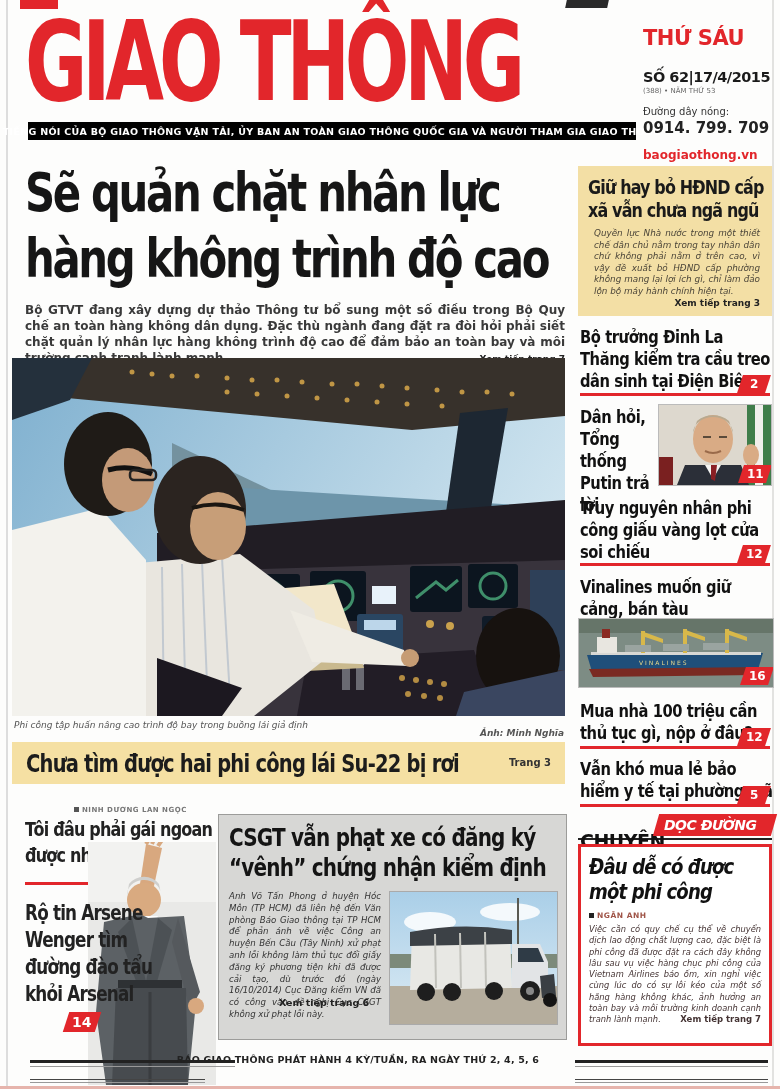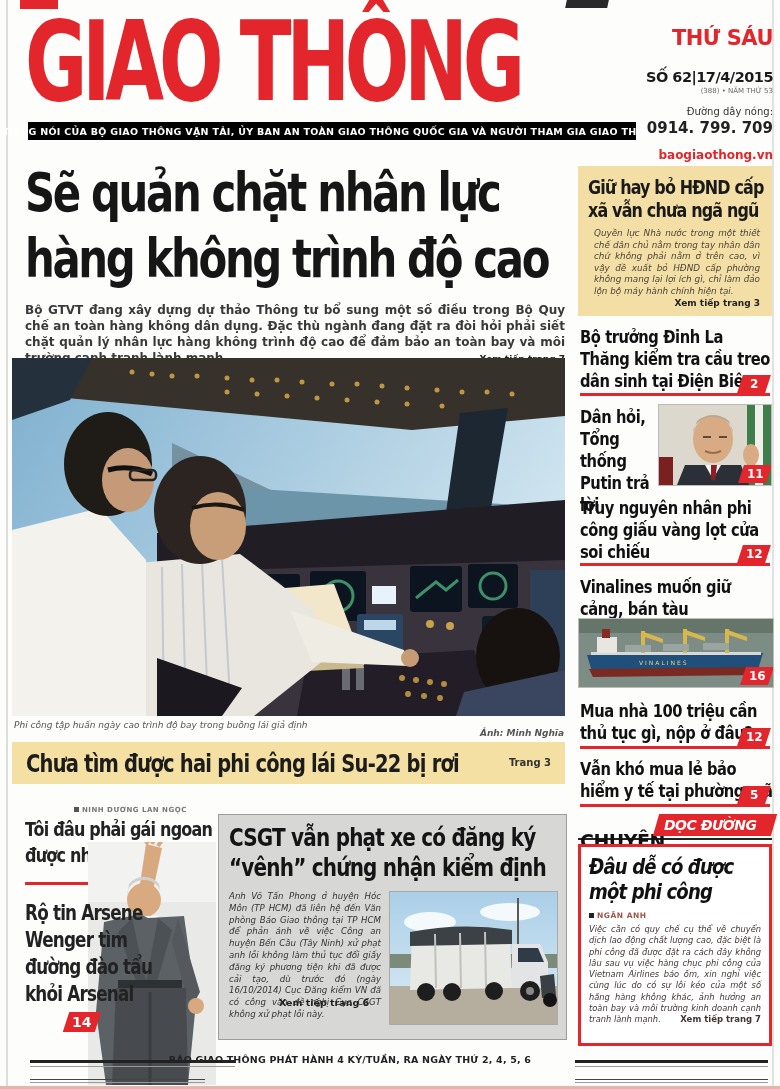--- a/index.html
+++ b/index.html
@@ -28,21 +28,21 @@
   <div class="abs" style="left:20px;top:0;width:38px;height:9px;background:#e2262b;"></div>
   <div class="abs" style="left:566px;top:0;width:42px;height:8px;background:#2a2a2a;transform:skewX(-12deg);"></div>
 
   <div class="abs" style="left:25px;top:2px;width:690px;height:120px;">
     <div class="abs sx" style="left:0;top:0;width:860px;font-size:104px;font-weight:bold;letter-spacing:-7px;line-height:112px;color:#e2262b;transform:scaleX(0.73) scaleY(1.06);white-space:nowrap;">GIAO THÔNG</div>
   </div>
   <div class="abs" style="left:28px;top:122px;width:608px;height:18px;background:#000000;display:flex;align-items:center;justify-content:center;">
     <span style="color:#fff;font-weight:bold;font-size:9.5px;letter-spacing:0.3px;white-space:nowrap;">TIẾNG NÓI CỦA BỘ GIAO THÔNG VẬN TẢI, ỦY BAN AN TOÀN GIAO THÔNG QUỐC GIA VÀ NGƯỜI THAM GIA GIAO THÔNG</span>
   </div>
 
-  <div class="abs" style="left:643px;top:26px;width:130px;text-align:right;">
+  <div class="abs" style="left:643px;top:26px;width:130px;text-align:left;">
     <div style="color:#e2262b;font-weight:bold;font-size:21px;letter-spacing:-0.5px;">THỨ SÁU</div>
     <div style="font-weight:bold;font-size:14.5px;margin-top:19px;letter-spacing:-0.5px;">SỐ 62|17/4/2015</div>
     <div style="font-size:7px;color:#666;margin-top:2px;">(388) • NĂM THỨ 53</div>
     <div style="font-size:10px;color:#333;margin-top:11px;">Đường dây nóng:</div>
     <div style="font-size:15px;font-weight:bold;color:#222;margin-top:2px;">0914. 799. 709</div>
     <div style="font-size:12px;font-weight:bold;color:#e2262b;margin-top:11px;">baogiaothong.vn</div>
   </div>
 
   <div class="abs" style="left:25px;top:160px;width:545px;height:138px;overflow:visible;">
     <div class="sx" style="width:700px;font-size:53px;font-weight:bold;letter-spacing:-3px;line-height:66px;color:#161616;transform:scaleX(0.79);white-space:nowrap;">Sẽ quản chặt nhân lực</div>
@@ -163,21 +163,21 @@
 
       <rect x="518" y="212" width="35" height="100" fill="#2e4058"></rect>
       <ellipse cx="506" cy="298" rx="42" ry="48" fill="#17120f"></ellipse>
       <polygon points="452,334 553,312 553,358 444,358" fill="#3a4660"></polygon>
 
       <polygon points="145,300 230,330 210,358 145,358" fill="#1c1820"></polygon>
     </svg>
   </div>
 
   <div class="abs" style="left:14px;top:720px;width:550px;font-size:9px;color:#555;">
-    <span class="it">Phi công tập huấn ngày cao trình độ bay trong buồng lái giả định</span>
+    <span class="it">Phi công tập huấn nâng cao trình độ bay trong buồng lái giả định</span>
     <span class="it b abs" style="right:0;top:8px;">Ảnh: Minh Nghĩa</span>
   </div>
 
   <div class="abs" style="left:12px;top:742px;width:553px;height:42px;background:#f5e0a3;">
     <div class="abs sx" style="left:14px;top:7px;width:640px;font-size:25px;font-weight:bold;letter-spacing:-1px;transform:scaleX(0.78);white-space:nowrap;color:#1c1c1c;">Chưa tìm được hai phi công lái Su-22 bị rơi</div>
     <div class="abs b" style="right:14px;top:15px;font-size:10px;color:#333;">Trang 3</div>
   </div>
 
   <div class="abs" style="left:26px;top:806px;font-size:7px;font-weight:bold;color:#777;letter-spacing:0.5px;padding-left:48px;">
     <span style="display:inline-block;width:5px;height:5px;background:#555;margin-right:3px;"></span><span>NINH DƯƠNG LAN NGỌC</span>
@@ -348,19 +348,19 @@
     <div class="it j" style="margin:4px 8px 0 8px;font-size:8.3px;line-height:11.3px;color:#433;">
       <span>Việc cần có quy chế cụ thể về chuyển dịch lao động chất lượng cao, đặc biệt là phi công đã được đặt ra cách đây không lâu sau vụ việc hàng chục phi công của Vietnam Airlines báo ốm, xin nghỉ việc cùng lúc do có sự lôi kéo của một số hãng hàng không khác, ảnh hưởng an toàn bay và môi trường kinh doanh cạnh tranh lành mạnh.</span>
       <span class="b" style="font-style:normal;font-size:8.5px;float:right;">Xem tiếp trang 7</span>
     </div>
   </div>
 
   <div class="abs" style="left:30px;top:1060px;width:205px;height:3px;background:#222;"></div>
   <div class="abs" style="left:30px;top:1066px;width:205px;height:1px;background:#999;"></div>
   <div class="abs" style="left:575px;top:1060px;width:193px;height:3px;background:#222;"></div>
   <div class="abs" style="left:575px;top:1066px;width:193px;height:1px;background:#999;"></div>
-  <div class="abs b" style="left:0;top:1054px;width:700px;text-align:center;font-size:9.5px;color:#222;letter-spacing:0.2px;">BÁO GIAO THÔNG PHÁT HÀNH 4 KỲ/TUẦN, RA NGÀY THỨ 2, 4, 5, 6</div>
+  <div class="abs b" style="left:0;top:1054px;width:700px;text-align:center;font-size:9.5px;color:#222;letter-spacing:0.2px;padding-left:8px;">BÁO GIAO THÔNG PHÁT HÀNH 4 KỲ/TUẦN, RA NGÀY THỨ 2, 4, 5, 6</div>
 
   <div class="abs" style="left:30px;top:1079px;width:175px;height:2px;border-top:1px solid #444;border-bottom:1px solid #999;"></div>
   <div class="abs" style="left:575px;top:1079px;width:193px;height:2px;border-top:1px solid #444;border-bottom:1px solid #999;"></div>
   <div class="abs" style="left:0;top:1086px;width:780px;height:3px;background:#e6b4ac;"></div>
 
 </div>
 
 </body></html>

